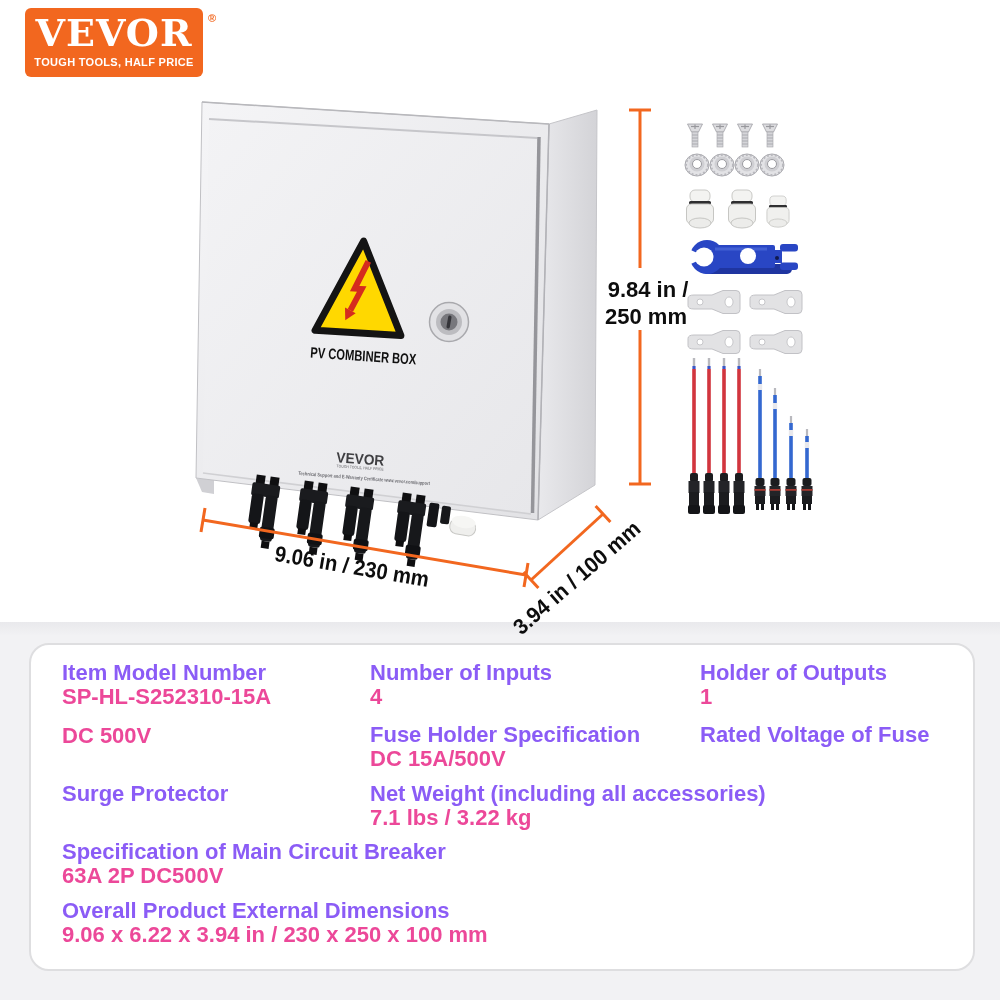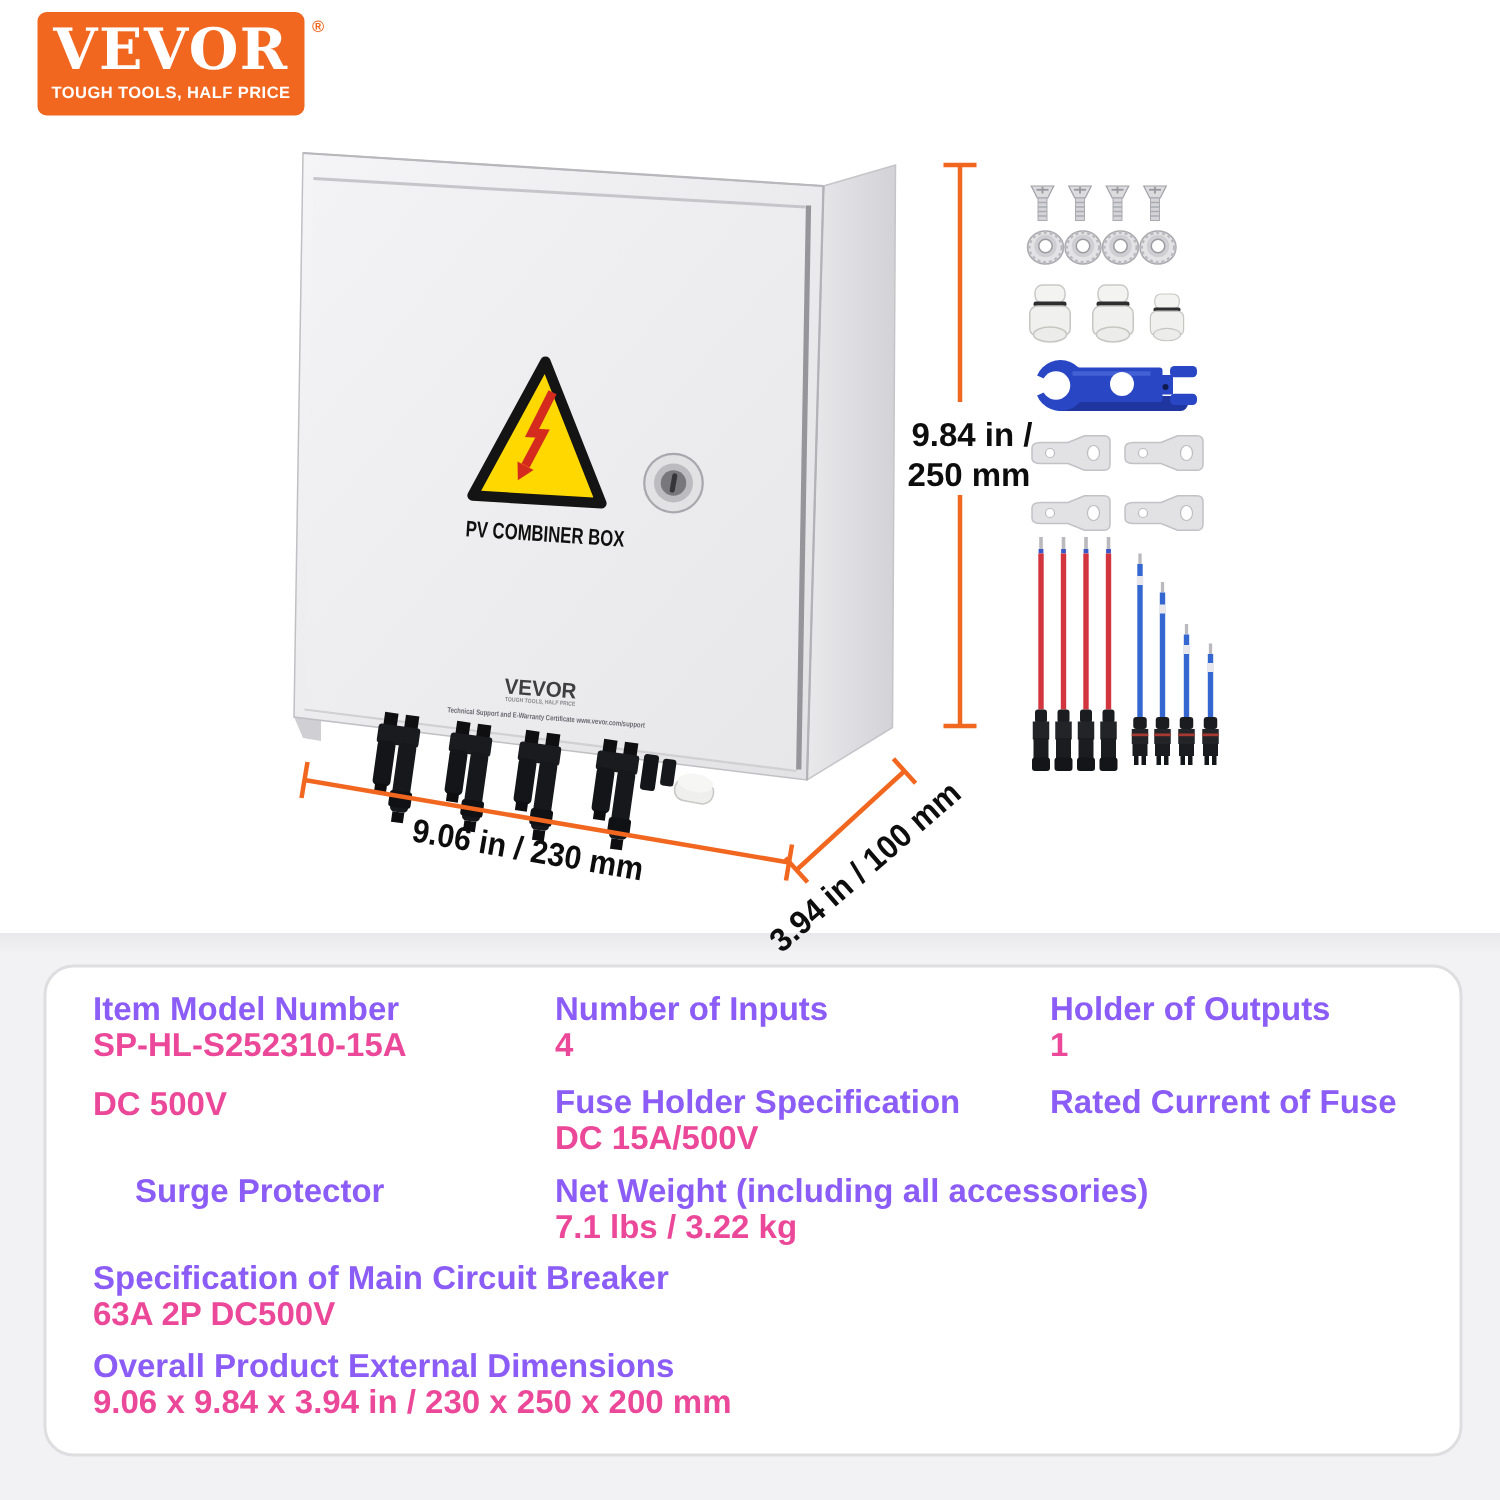--- a/index.html
+++ b/index.html
@@ -375,29 +375,29 @@
   <div class="val">1</div>
 </div>
 <div class="cell" style="left:62px;top:723px;">
   <div class="val">DC 500V</div>
 </div>
 <div class="cell" style="left:370px;top:723px;">
   <div class="lbl">Fuse Holder Specification</div>
   <div class="val">DC 15A/500V</div>
 </div>
 <div class="cell" style="left:700px;top:723px;">
-  <div class="lbl">Rated Current of Fuse</div>
-</div>
-<div class="cell" style="left:62px;top:782px;margin-left:28px;">
+  <div class="lbl">Rated Voltage of Fuse</div>
+</div>
+<div class="cell" style="left:62px;top:782px;">
   <div class="lbl">Surge Protector</div>
 </div>
 <div class="cell" style="left:370px;top:782px;">
   <div class="lbl">Net Weight (including all accessories)</div>
   <div class="val">7.1 lbs / 3.22 kg</div>
 </div>
 <div class="cell" style="left:62px;top:840px;">
   <div class="lbl">Specification of Main Circuit Breaker</div>
   <div class="val">63A 2P DC500V</div>
 </div>
 <div class="cell" style="left:62px;top:899px;">
   <div class="lbl">Overall Product External Dimensions</div>
-  <div class="val">9.06 x 9.84 x 3.94 in / 230 x 250 x 200 mm</div>
+  <div class="val">9.06 x 6.22 x 3.94 in / 230 x 250 x 100 mm</div>
 </div>
 
 </body></html>

